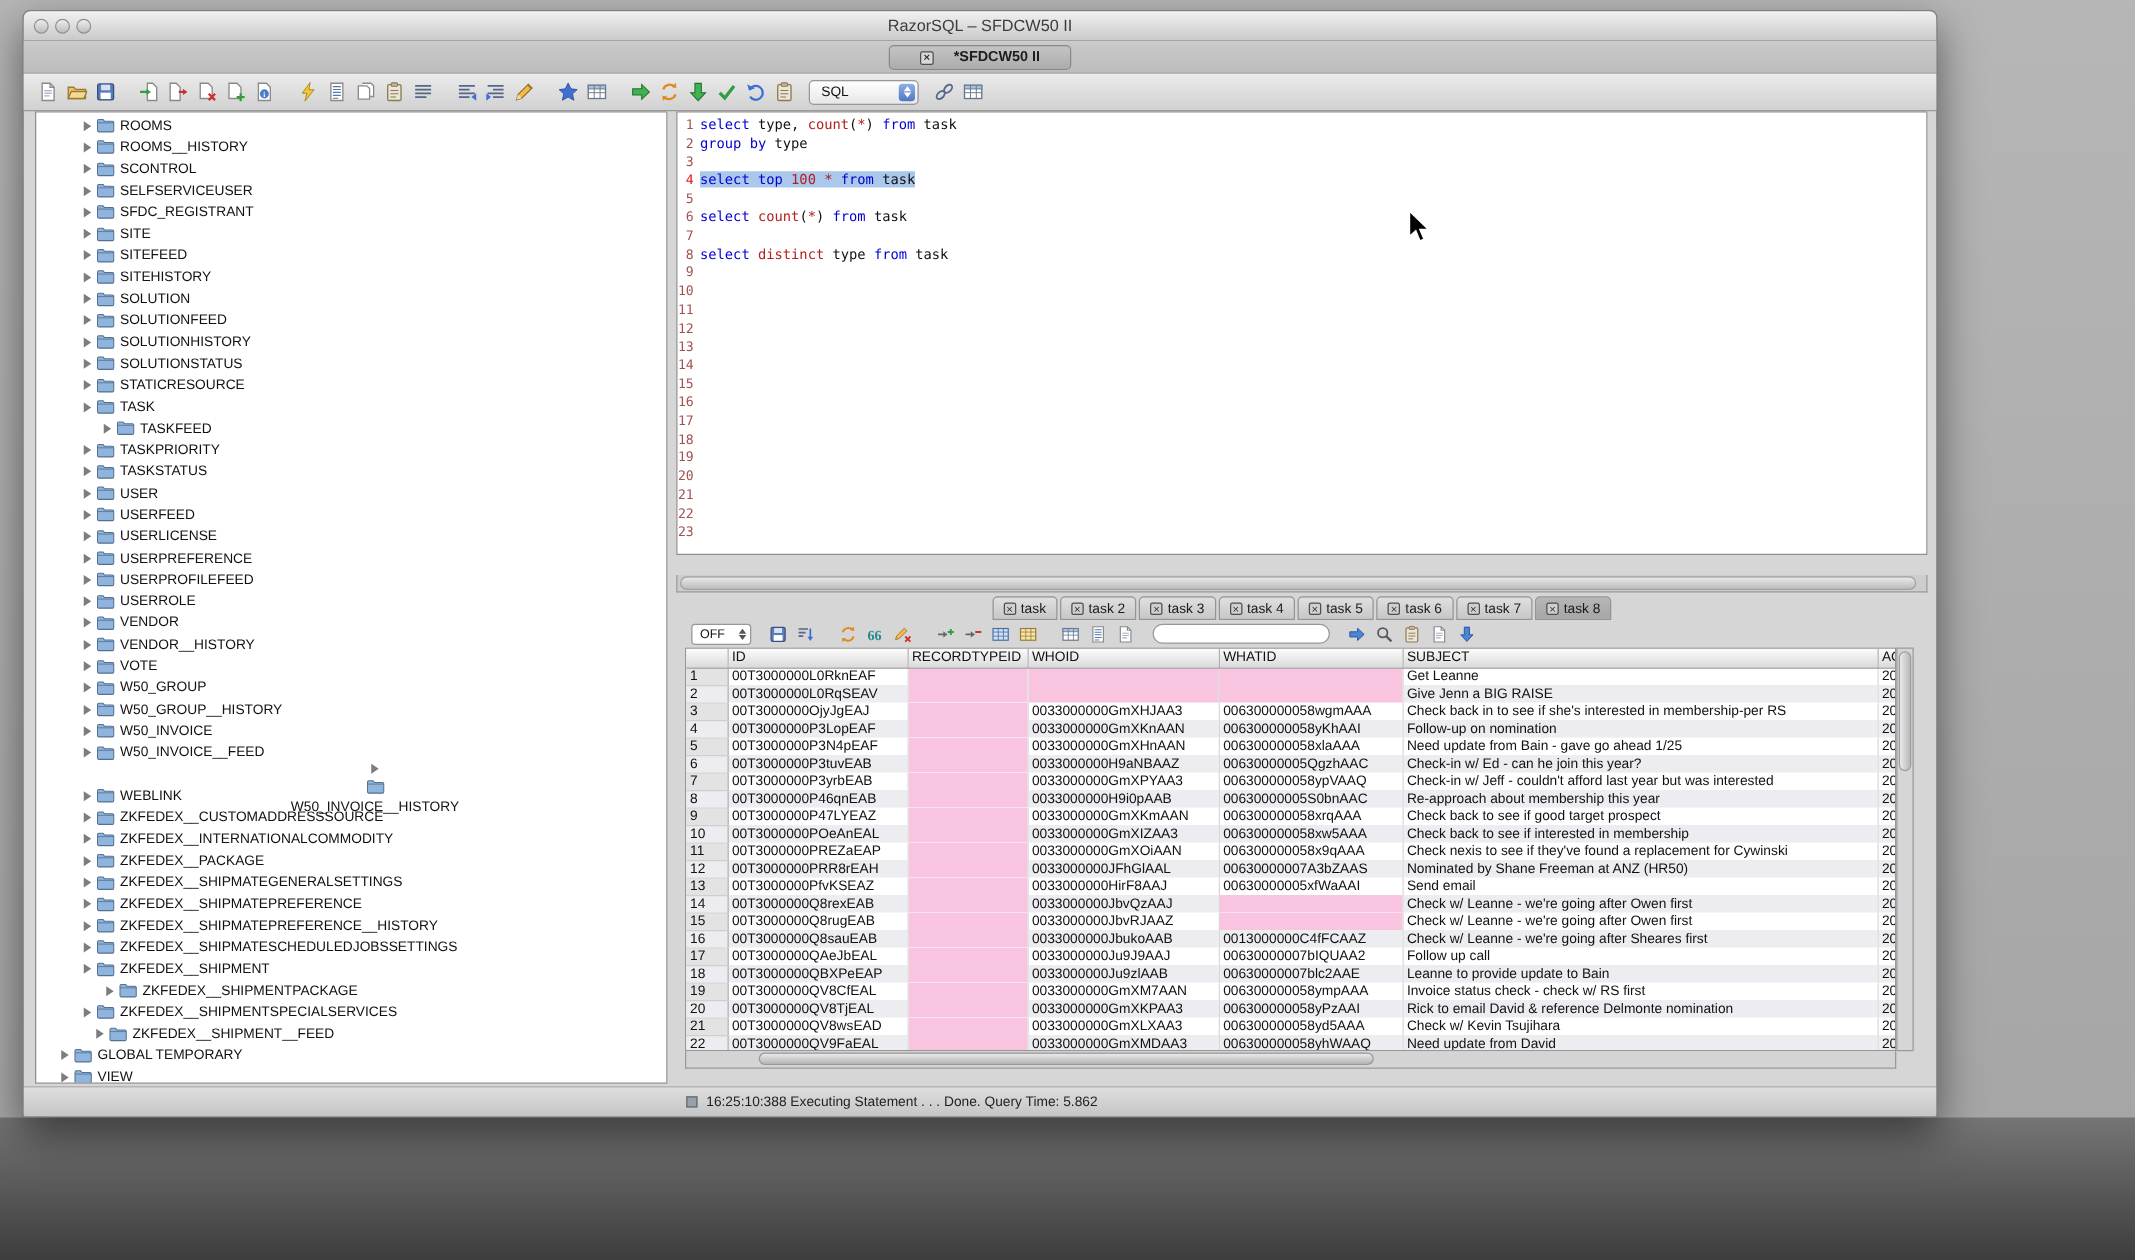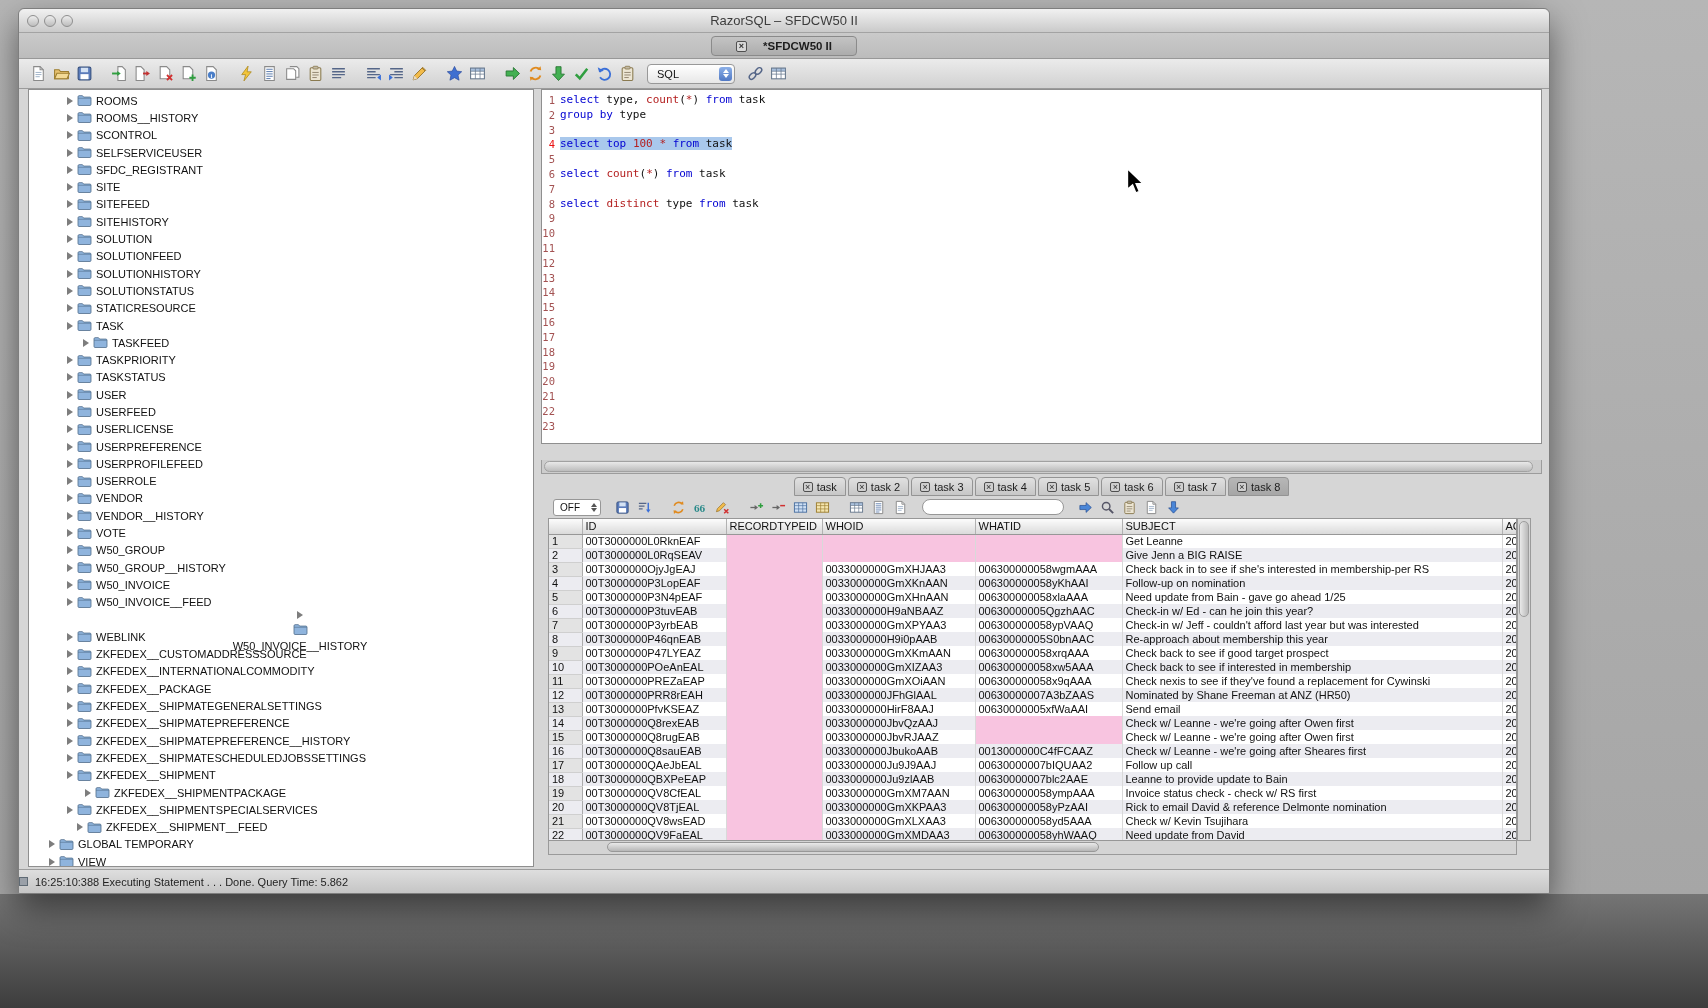--- a/index.html
+++ b/index.html
@@ -71,21 +71,21 @@
   .grid th{height:15px;background:linear-gradient(#fcfcfc,#dadada);border-right:1px solid #b2b2b2;border-bottom:1px solid #979797;font-weight:normal;text-align:left;padding:0 3px;white-space:nowrap;overflow:hidden;font-size:11px;}
   .grid td{height:14px;border-right:1px solid #d9d9d9;padding:0 3px;white-space:nowrap;overflow:hidden;}
   .grid tbody tr:nth-child(even) td{background:#ececf1;}
   .grid td.rownum{background:#e3e3e3;border-right:1px solid #ababab;border-bottom:1px solid #cfcfcf;}
   .grid td.pink{background:#f8c4e0 !important;}
   .grid-vscroll{position:absolute;left:976px;top:429px;width:14px;height:323px;background:#d6d6d6;border:1px solid #9a9a9a;}
   .grid-vscroll .thumb{position:absolute;left:1px;right:1px;top:2px;height:96px;background:linear-gradient(90deg,#e9e9e9,#b9b9b9);border:1px solid #9d9d9d;border-radius:6px;}
   .grid-hscroll{position:absolute;left:7px;top:752px;width:969px;height:14px;background:#d4d4d4;border:1px solid #9a9a9a;border-top:none;}
   .grid-hscroll .thumb{position:absolute;left:58px;top:1px;height:10px;width:492px;background:linear-gradient(#e9e9e9,#b6b6b6);border:1px solid #989898;border-radius:6px;}
 
-  .statusbar{position:absolute;left:0;bottom:0;right:0;height:24px;background:linear-gradient(#dedede,#c5c5c5);border-top:1px solid #9d9d9d;display:flex;align-items:center;font-size:11px;color:#1f1f1f;gap:7px;border-radius:0 0 2px 2px;white-space:nowrap;}
+  .statusbar{position:absolute;left:0;bottom:0;right:0;height:24px;background:linear-gradient(#dedede,#c5c5c5);border-top:1px solid #9d9d9d;display:flex;align-items:center;font-size:11px;color:#1f1f1f;padding-left:530px;gap:7px;border-radius:0 0 2px 2px;white-space:nowrap;}
   .status-icon{width:9px;height:9px;background:#9aa0a8;border:1px solid #5f6a74;flex:none;}
 
   .cursor-svg{position:absolute;left:1126px;top:168px;z-index:60;}
 </style>
 </head>
 <body>
 
 <div class="desktop">
   <div class="dock-strip"></div>
 

